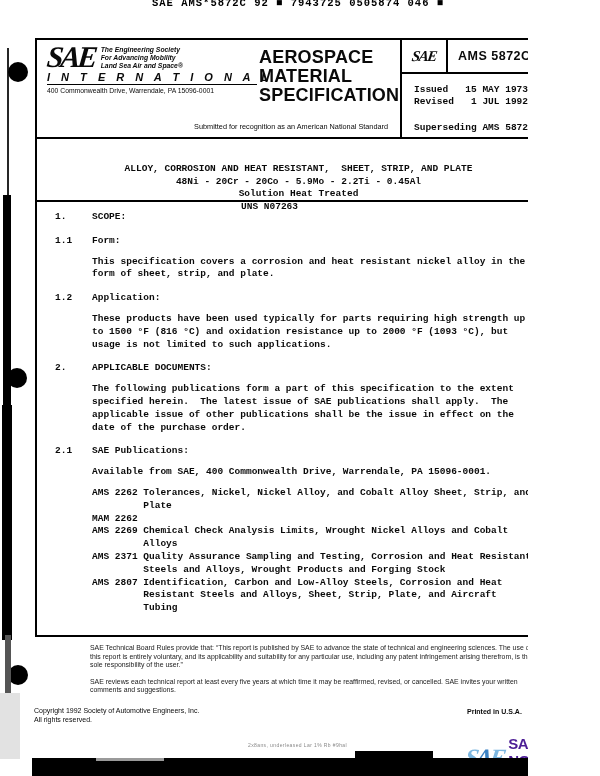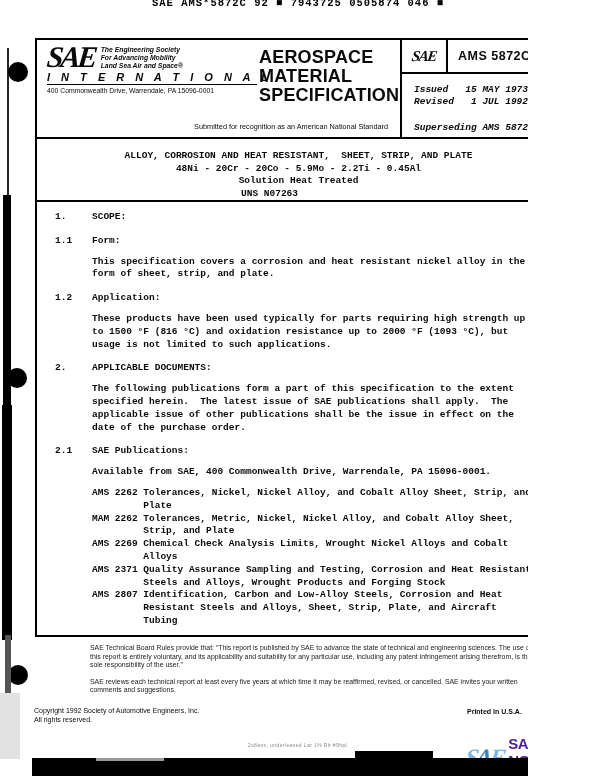--- a/index.html
+++ b/index.html
@@ -31,27 +31,27 @@
   .hdr-right{position:absolute;left:365px;top:0;right:0;bottom:0;}
   .hdr-right-top{height:34px;border-bottom:2px solid #000;box-sizing:border-box;display:flex;}
   .sae-small-cell{width:46px;border-right:2px solid #000;box-sizing:border-box;
                   display:flex;align-items:center;justify-content:center;}
   .sae-small{font-family:"Liberation Serif",serif;font-style:italic;font-weight:700;
              font-size:15px;letter-spacing:-1.5px;transform:skewX(-8deg);}
   .doc-number{flex:1;display:flex;align-items:center;padding-left:10px;
               font-size:12.5px;font-weight:700;letter-spacing:0.5px;}
   .dates{padding:10px 0 0 12px;font-family:"Liberation Mono",monospace;
          font-size:9.5px;font-weight:700;line-height:11.5px;}
-  .dates .line{white-space:pre;font-style:italic;}
+  .dates .line{white-space:pre;}
   .superseding{margin-top:15px;white-space:pre;}
 
   
   .sec-title{position:relative;height:63px;border-bottom:2px solid #000;box-sizing:border-box;
              font-family:"Liberation Mono",monospace;font-size:9.5px;font-weight:700;
-             text-align:center;padding-top:11px;line-height:12.5px;}
+             text-align:center;padding-top:24px;line-height:12.5px;}
   .sec-title .t{white-space:pre;}
   .uns{text-align:center;padding-right:58px;}
 
   
   .sec-body{position:relative;height:429px;overflow:hidden;box-sizing:border-box;
             padding:9px 0 0 18px;font-family:"Liberation Mono",monospace;
             font-size:9.5px;font-weight:700;line-height:12.8px;}
   .sect{display:flex;margin-top:11px;}
   .sect:first-child{margin-top:0;}
   .sect-num{width:37px;flex:none;}
@@ -167,21 +167,20 @@
       </div>
       <div class="para">Available from SAE, 400 Commonwealth Drive, Warrendale, PA 15096-0001.</div>
 
       <div class="pubs">
         <div class="pub">
           <span class="pub-ref">AMS 2262</span>
           <span class="pub-title">Tolerances, Nickel, Nickel Alloy, and Cobalt Alloy Sheet, Strip, and Plate</span>
         </div>
         <div class="pub">
           <span class="pub-ref">MAM 2262</span>
-          <span class="pub-title">Tolerances, Metric, Nickel, Nickel Alloy, and Cobalt Alloy Sheet, Strip, and Plate</span>
         </div>
         <div class="pub">
           <span class="pub-ref">AMS 2269</span>
           <span class="pub-title">Chemical Check Analysis Limits, Wrought Nickel Alloys and Cobalt Alloys</span>
         </div>
         <div class="pub">
           <span class="pub-ref">AMS 2371</span>
           <span class="pub-title">Quality Assurance Sampling and Testing, Corrosion and Heat Resistant Steels and Alloys, Wrought Products and Forging Stock</span>
         </div>
         <div class="pub">

